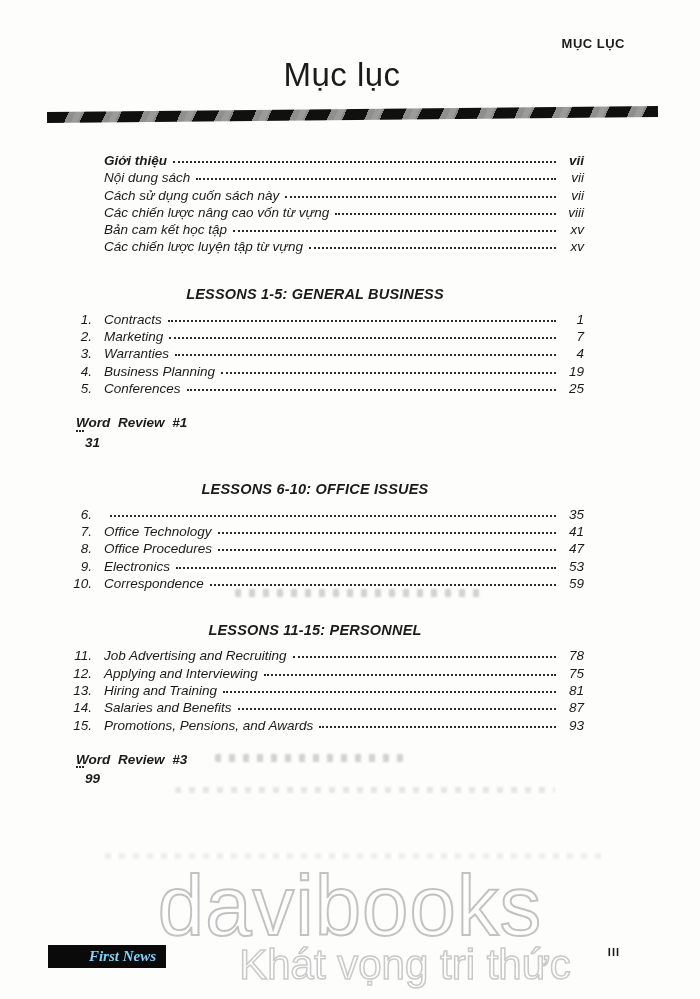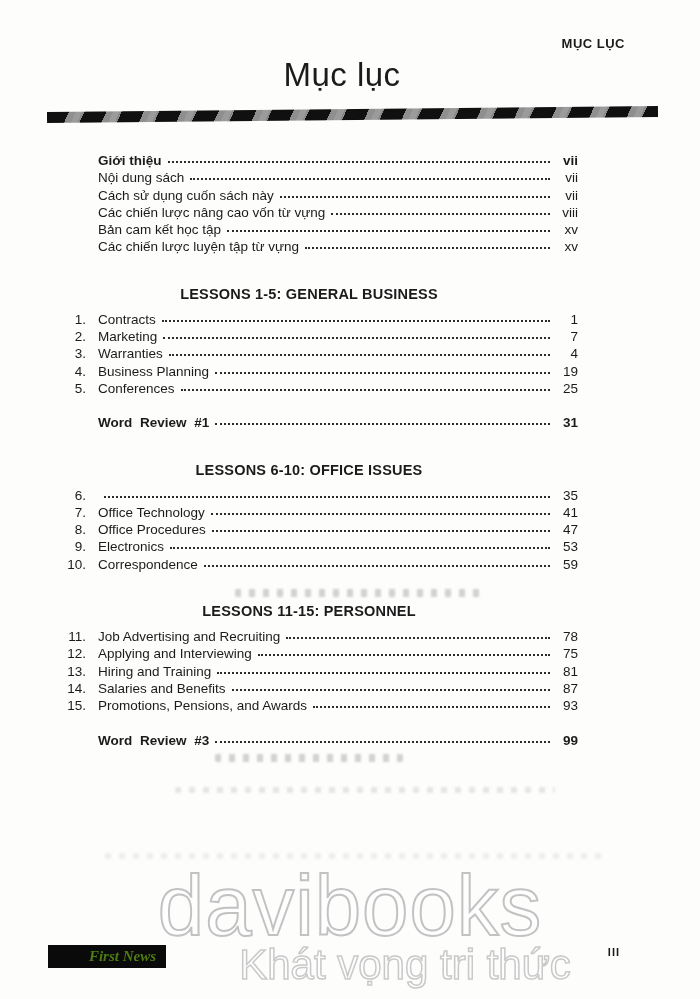--- a/index.html
+++ b/index.html
@@ -31,37 +31,37 @@
   .stripe-bar {
     position:absolute; top:109px; left:47px;
     width:611px; height:11px;
     background:repeating-linear-gradient(115deg,
       #101010 0 20px, #8f8f8f 20px 26px,
       #9b9b9b 26px 32px, #8a8a8a 32px 34px);
     transform:rotate(-0.55deg);
   }
 
   
-  .toc { position:absolute; top:152px; left:64px; width:514px; }
+  .toc { position:absolute; top:152px; left:70px; width:514px;font-style:italic; }
   .row {
     display:flex; align-items:baseline;
     font-size:13.5px; line-height:17.3px;
     white-space:nowrap;
   }
   .num  { flex:none; width:22px; text-align:right; margin-right:12px; }
   .lbl  { flex:none; }
   .dots {
     flex:1 1 auto; min-width:8px;
     border-bottom:2px dotted #2a2a2a;
     margin:0 4px 0 6px;
     position:relative; top:-2px;
   }
   .pg   { flex:none; min-width:24px; text-align:right; }
   .b    { font-weight:bold; }
-  .review { margin-top:17px; }
+  .review { margin-top:17px;flex-direction:column; }
   .review .lbl { word-spacing:4px; }
 
   .heading {
     margin:30px 24px 0 0;
     text-align:center;
     font-size:14.5px; font-weight:bold; letter-spacing:.2px;
   }
   .group { margin-top:9px; }
 
   
@@ -94,21 +94,21 @@
     top:944px;
     font-size:42px; line-height:1;
     -webkit-text-stroke:1.5px #c9c9c9;
     transform:translateX(calc(-50% + 55px));
   }
 
   
   .publisher {
     position:absolute; left:48px; top:945px;
     width:118px; height:23px;
-    background:#0a0a0a; color:#4d7c0f;
+    background:#0a0a0a; color:#7dd3fc;
     display:flex; align-items:center; justify-content:flex-end;
     padding-right:10px; box-sizing:border-box;
     font-family:"Liberation Serif", serif;
     font-style:italic; font-weight:bold; font-size:15px;
     z-index:4;
   }
 
   
   .pagenum {
     position:absolute; right:80px; top:946px;

